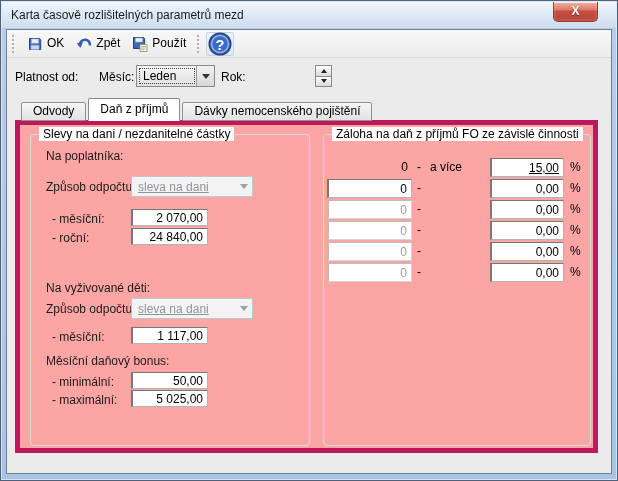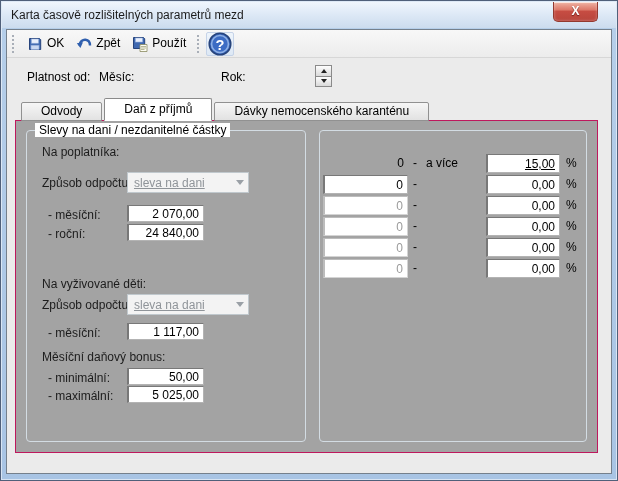--- a/index.html
+++ b/index.html
@@ -81,32 +81,32 @@
     flex:1; box-sizing:border-box; border:1px solid #8a8a8a;
     background:linear-gradient(#fdfdfd,#d9d9d9);
     display:flex; align-items:center; justify-content:center;
   }
   .spin-btn + .spin-btn { border-top:none; }
   .tri-up-s { width:0; height:0; border-left:3px solid transparent; border-right:3px solid transparent; border-bottom:4px solid #222; }
   .tri-dn-s { width:0; height:0; border-left:3px solid transparent; border-right:3px solid transparent; border-top:4px solid #222; }
   
   .tabs { position:absolute; left:14px; top:68px; height:23px; display:flex; align-items:flex-end; z-index:3; }
   .tab {
-    box-sizing:border-box; height:19px; line-height:17px; padding:0 19px;
+    box-sizing:border-box; height:19px; line-height:17px; padding:0 11px;
     background:linear-gradient(#f6f6f6,#e2e2e2);
     border:1px solid #919191; border-radius:2px 2px 0 0; margin-right:2px;
     cursor:default; white-space:nowrap;
   }
   .tab.active {
     height:23px; line-height:21px; background:#fff; border-color:#8a8a8a;
     border-bottom:1px solid #fff; position:relative; z-index:4;
   }
   .tabpage {
     position:absolute; left:8px; top:90px; width:583px; height:333px;
-    box-sizing:border-box; background:#a3a3a3; border:1px solid #be185d; z-index:1;
+    box-sizing:border-box; background:#fca5a5; border:5px solid #be185d; z-index:1;
   }
   
   .group { position:absolute; box-sizing:border-box; border:1px solid #d3dce3; border-radius:4px; }
   .legend { position:absolute; top:-8px; left:8px; background:#fff; padding:0 4px; white-space:nowrap; }
   .glbl { position:absolute; white-space:nowrap; color:#1c1c1c; }
   
   .vbox {
     position:absolute; box-sizing:border-box; background:#fff;
     border:1px solid #b3b3b3; border-top-color:#787878; border-left:2px solid #787878;
     text-align:right; padding:1px 4px 0 0; height:17px; line-height:15px;
@@ -159,37 +159,44 @@
       <div class="tsep"></div>
       <div class="helpbtn">
         <svg class="icon" viewBox="0 0 16 16">
           <circle cx="8" cy="8" r="6.6" fill="#3c6cc4" stroke="#27447c" stroke-width="1"></circle>
           <circle cx="8" cy="8" r="5.2" fill="none" stroke="#8fb0e4" stroke-width="1"></circle>
           <text x="8" y="11.4" text-anchor="middle" font-size="9" font-weight="bold" fill="#fff" font-family="Liberation Sans, sans-serif">?</text>
         </svg>
       </div>
     </div>
 
-    <span class="lbl" style="left:20px; top:40px;text-align:right;">Platnost od:</span>
+    <span class="lbl" style="left:8px; top:40px;text-align:right;">Platnost od:</span>
     <span class="lbl" style="left:92px; top:40px;">Měsíc:</span>
+    <div class="combo" style="left:129px; top:35px; width:79px;">
+      <div class="focus"></div>
+      <span class="cv">Leden</span>
+      <div class="arrowbox">
+        <div class="tri-down"></div>
+      </div>
+    </div>
     <span class="lbl" style="left:214px; top:40px;">Rok:</span>
     <div class="spin-input" style="left:240px; top:35px; width:69px;margin-top:44px;">2 012</div>
     <div class="spin-btns" style="left:308px; top:35px;">
       <div class="spin-btn">
           <div class="tri-up-s"></div>
         </div>
       <div class="spin-btn">
           <div class="tri-dn-s"></div>
         </div>
     </div>
 
     <div class="tabs">
       <div class="tab">Odvody</div>
       <div class="tab active">Daň z příjmů</div>
-      <div class="tab">Dávky nemocenského karanténu</div>
+      <div class="tab">Dávky nemocenského pojištění</div>
     </div>
 
     <div class="tabpage">
 
       <div class="group" style="left:10px; top:9px; width:280px; height:312px;">
         <span class="legend">Slevy na dani / nezdanitelné částky</span>
 
         <span class="glbl" style="left:15px; top:14px;">Na poplatníka:</span>
 
         <span class="glbl" style="left:15px; top:45px;">Způsob odpočtu:</span>
@@ -222,20 +229,21 @@
         <span class="glbl" style="left:15px; top:219px;">Měsíční daňový bonus:</span>
 
         <span class="glbl" style="left:21px; top:240px;">- minimální:</span>
         <div class="vbox" style="left:100px; top:237px; width:77px;">50,00</div>
 
         <span class="glbl" style="left:21px; top:258px;">- maximální:</span>
         <div class="vbox" style="left:100px; top:255px; width:77px;">5 025,00</div>
       </div>
 
       <div class="group" style="left:303px; top:9px; width:268px; height:312px;">
+        <span class="legend">Záloha na daň z příjmů FO ze závislé činnosti</span>
 
         <div class="rrow" style="top:23px;">
           <div class="vplain" style="left:3px; width:85px;">0</div>
           <span class="runit" style="left:93px;">-</span>
           <span class="runit" style="left:106px;">a více</span>
           <div class="vbox tall" style="left:166px; top:0; width:74px;text-decoration:underline;">15,00</div>
           <span class="runit" style="left:246px;">%</span>
         </div>
 
         <div class="rrow" style="top:44px;">

